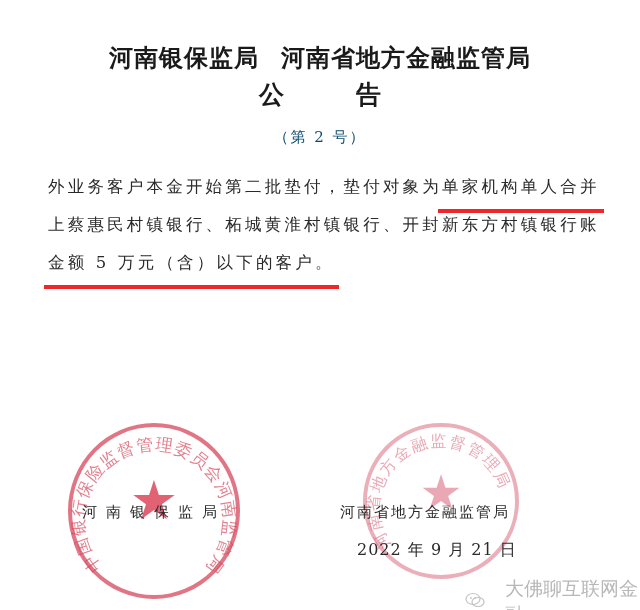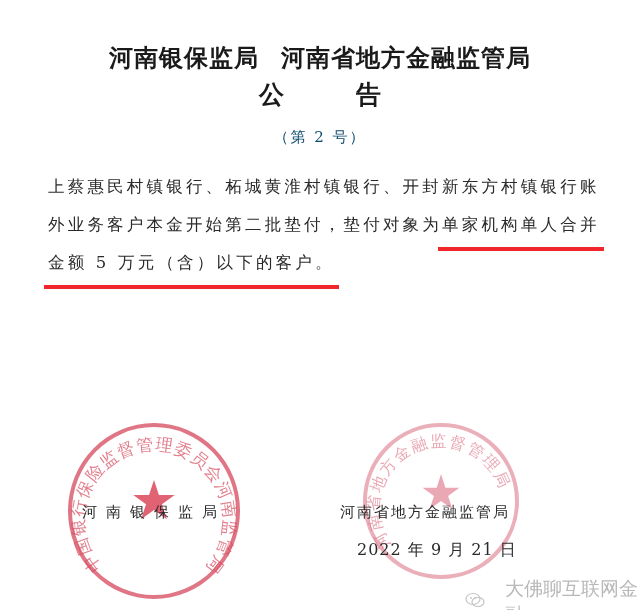--- a/index.html
+++ b/index.html
@@ -69,22 +69,22 @@
     <span>河南银保监局</span><span class="gap"></span><span>河南省地方金融监管局</span>
   </div>
 
   <div class="subtitle">
     <span>公</span><span>告</span>
   </div>
 
   <div class="number">（第 2 号）</div>
 
   <div class="para p1">
+    <span class="line"><span>外业务客户本金开始第二批垫付，垫付对象为</span><span class="ul">单家机构单人合并</span></span>
     <span class="line">上蔡惠民村镇银行、柘城黄淮村镇银行、开封新东方村镇银行账</span>
-    <span class="line"><span>外业务客户本金开始第二批垫付，垫付对象为</span><span class="ul">单家机构单人合并</span></span>
     <span class="line"><span class="ul">金额 5 万元（含）以下的客户。</span></span>
   </div>
 
   <div class="para p2">
   </div>
 
   <div class="stamp stamp-left">
     <svg class="ringsvg" viewBox="0 0 164 168">
       <defs>
           <path id="arcL" d="M 30 140 A 70 70 0 1 1 134 140"></path>

